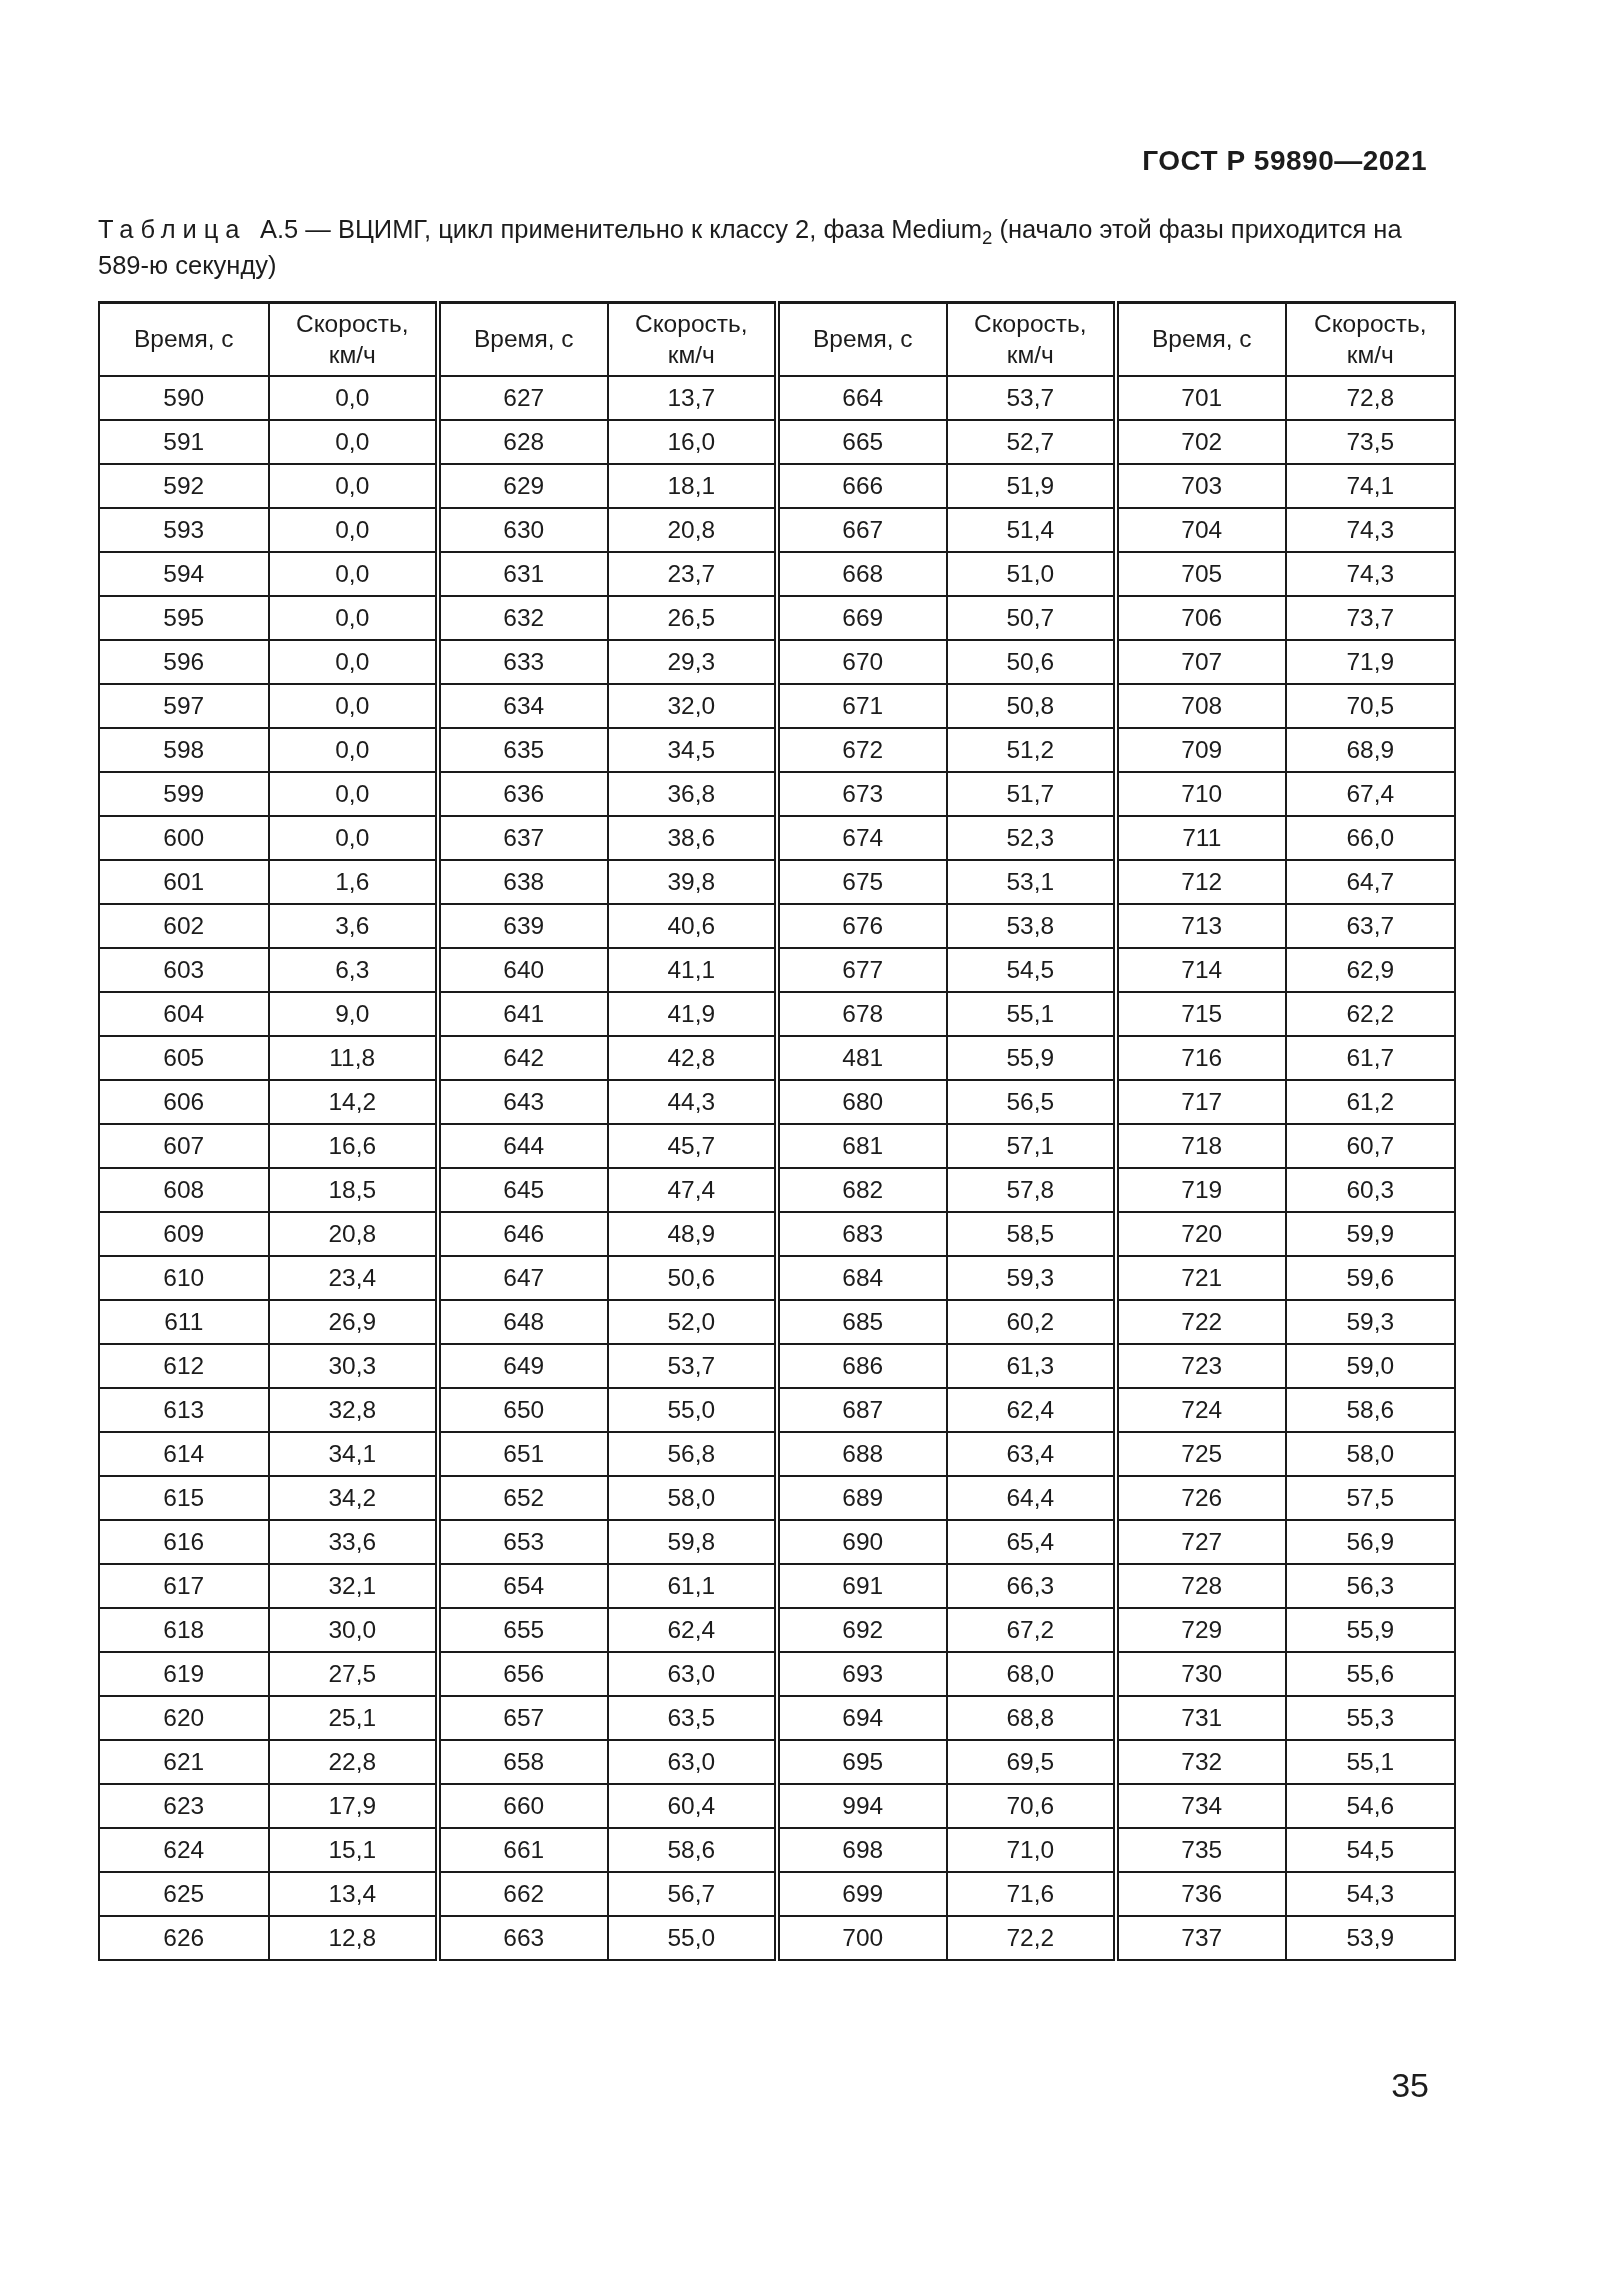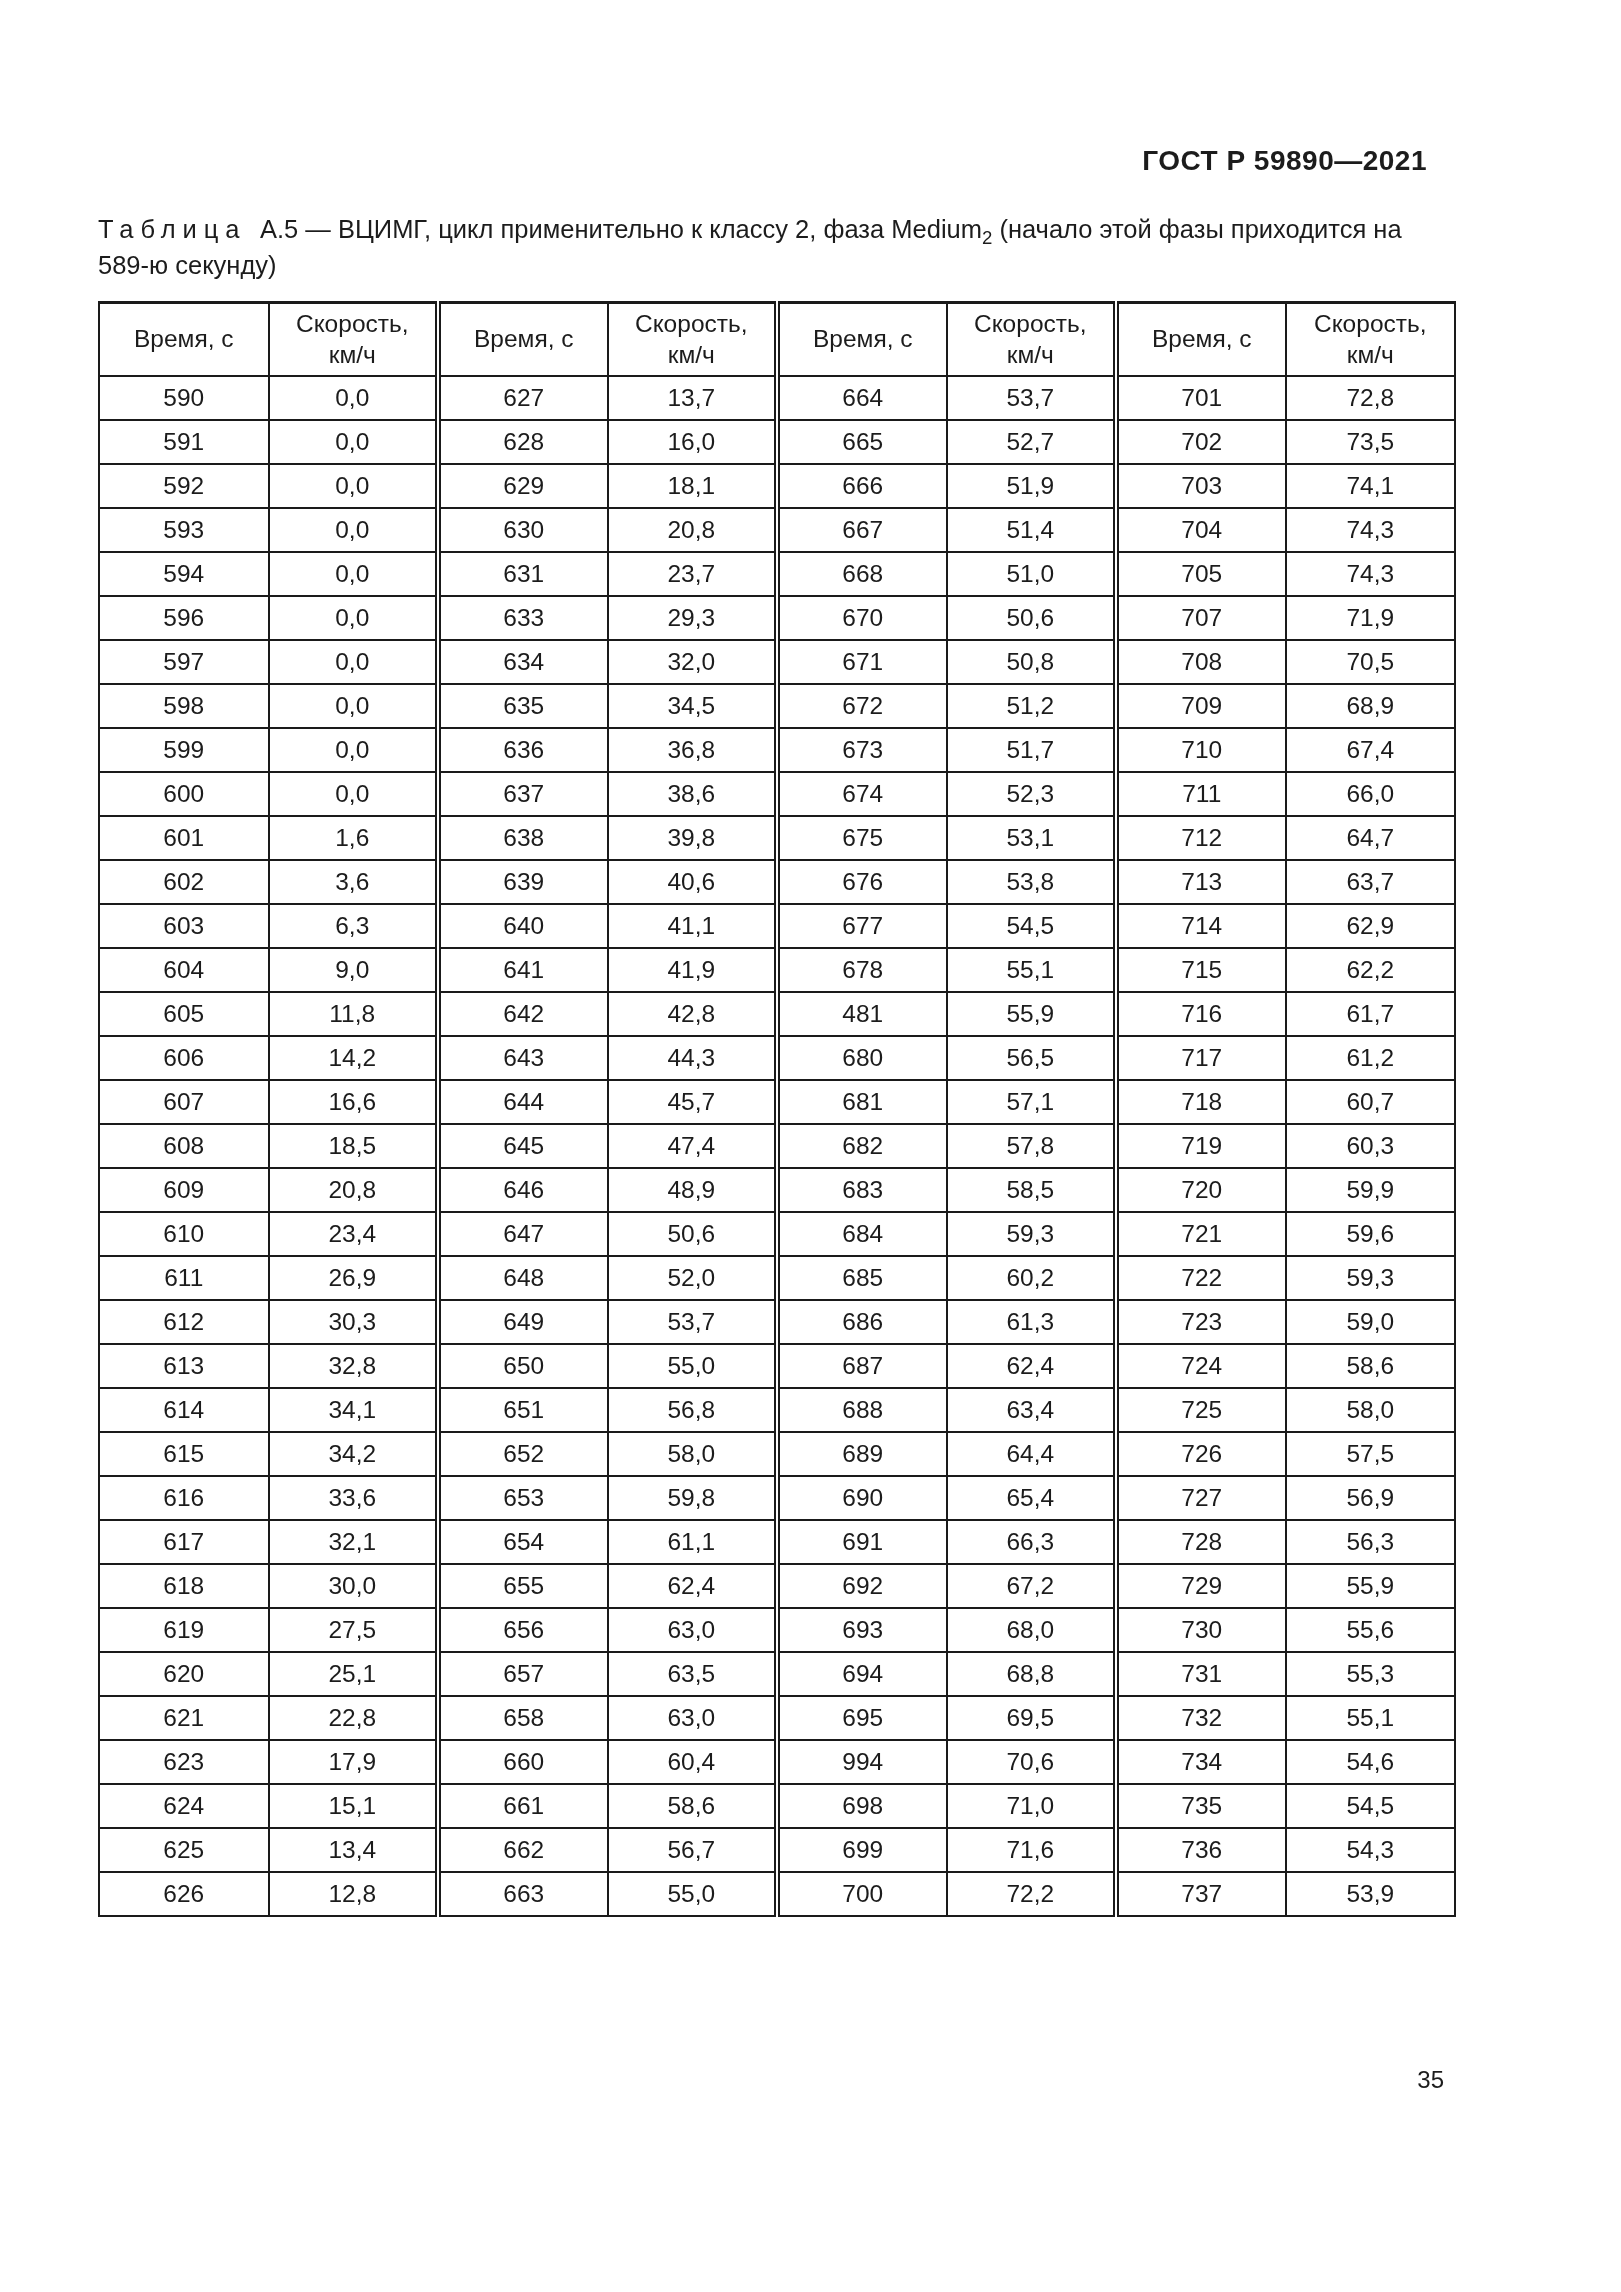--- a/index.html
+++ b/index.html
@@ -69,22 +69,22 @@
   }
   table.cycle td {
     height: 42px;
   }
   table.cycle .grp {
     border-left: 6.9px double #1a1a1a;
   }
   .page-number {
     position: absolute;
     top: 2066px;
-    right: 177px;
-    font-size: 24px;
+    right: 192px;
+    font-size: 34px;
   }
 </style>
 </head>
 <body>
 
 <div class="page">
 
   <div class="doc-header">ГОСТ Р 59890—2021</div>
 
   <div class="caption">
@@ -153,20 +153,30 @@
           <td>594</td>
           <td>0,0</td>
           <td class="grp">631</td>
           <td>23,7</td>
           <td class="grp">668</td>
           <td>51,0</td>
           <td class="grp">705</td>
           <td>74,3</td>
         </tr>
         <tr>
+          <td>595</td>
+          <td>0,0</td>
+          <td class="grp">632</td>
+          <td>26,5</td>
+          <td class="grp">669</td>
+          <td>50,7</td>
+          <td class="grp">706</td>
+          <td>73,7</td>
+        </tr>
+        <tr>
           <td>596</td>
           <td>0,0</td>
           <td class="grp">633</td>
           <td>29,3</td>
           <td class="grp">670</td>
           <td>50,6</td>
           <td class="grp">707</td>
           <td>71,9</td>
         </tr>
         <tr>

